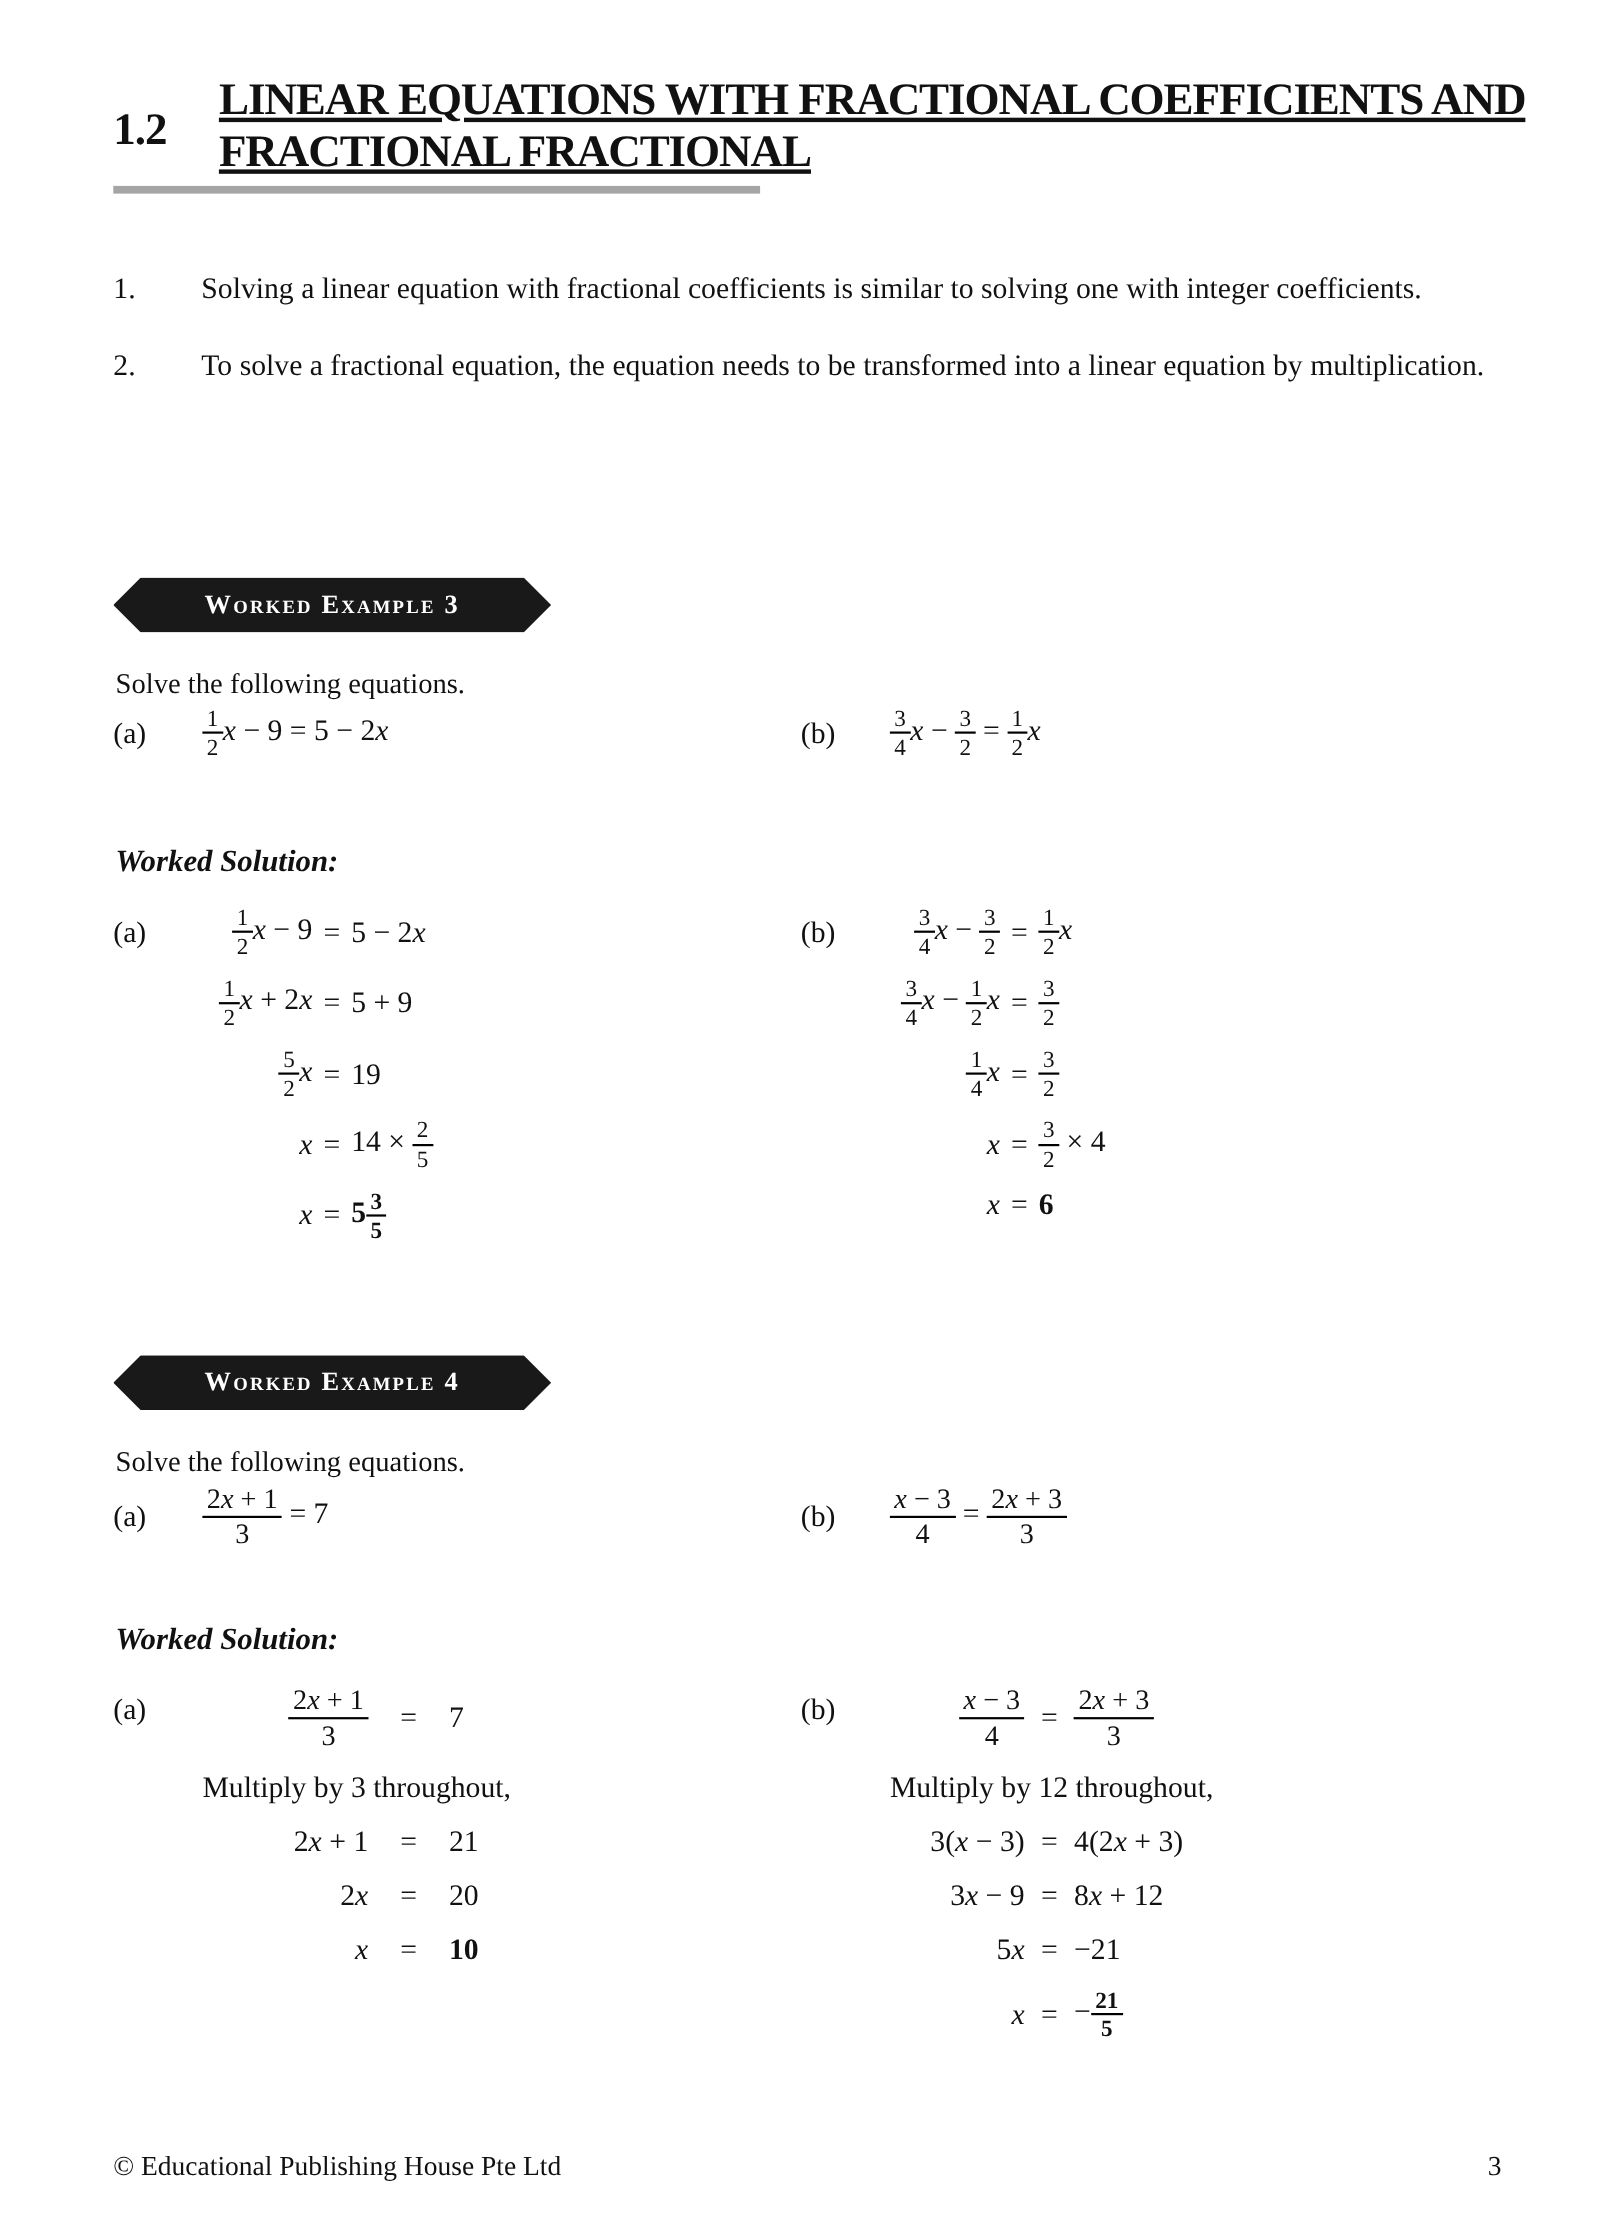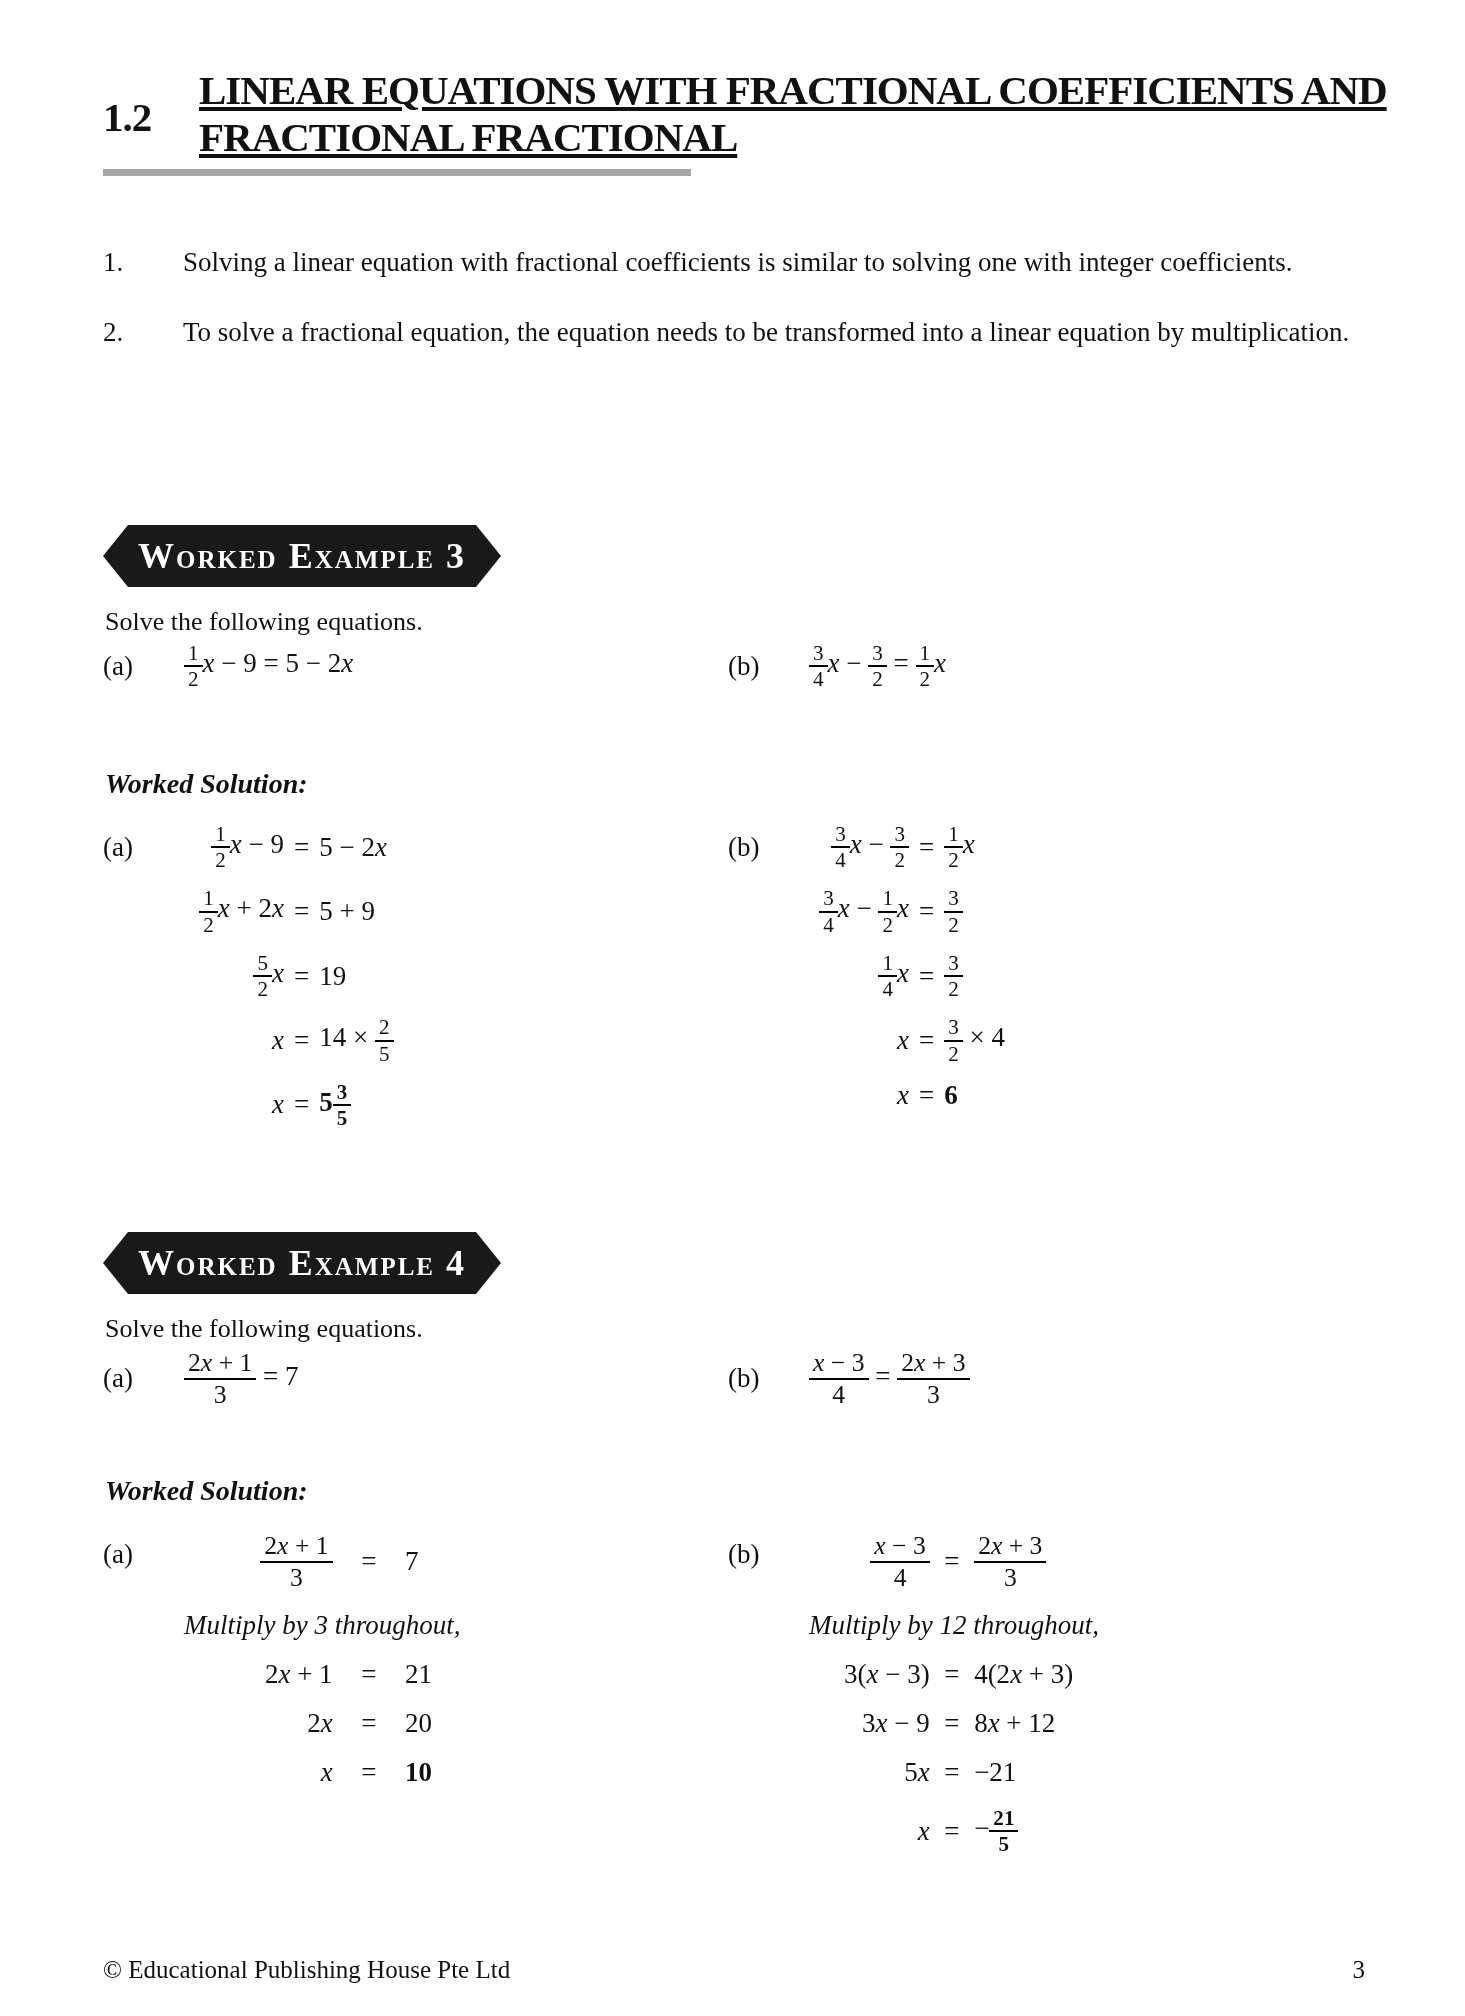--- a/index.html
+++ b/index.html
@@ -22,44 +22,44 @@
   .notes{position:absolute;top:238px;left:103px;right:102px;font-size:27px;}
   .note-item{display:flex;margin-bottom:20px;}
   .note-num{width:80px;flex:none;line-height:1.85;}
   .note-text{flex:1;text-align:justify;line-height:1.85;}
   
   .we{position:absolute;left:103px;right:100px;}
   #we3{top:525px;height:707px;}
   #we4{top:1232px;height:706px;}
   .banner{
     position:absolute;top:0;left:0;
-    width:398px;height:62px;
+    width:398px;height:50px;
     background:#191919;color:#ffffff;
     display:flex;align-items:center;justify-content:center;
     clip-path:polygon(0 50%,25px 0,373px 0,100% 50%,373px 100%,25px 100%);
     font-variant:small-caps;
-    font-weight:bold;font-size:36px;letter-spacing:2px;
+    font-weight:bold;font-size:24px;letter-spacing:2px;
   }
   .prompt{position:absolute;top:82px;left:2px;margin:0;font-size:26px;}
   .cols{position:absolute;left:0;right:0;display:grid;grid-template-columns:625px 1fr;align-items:start;}
   .parts{top:116px;}
   .part{display:flex;align-items:center;}
   .plabel{width:81px;flex:none;font-size:27px;}
   .peq{font-size:27px;white-space:nowrap;}
   .ws-head{position:absolute;top:243px;left:2px;margin:0;font-size:28px;font-weight:bold;font-style:italic;}
   .sols{top:290px;}
   .sol{display:flex;align-items:flex-start;}
   .sol>.plabel{padding-top:17px;}
   
   .eqs{border-collapse:collapse;font-size:27px;}
   .eqs td{padding:7px 0;vertical-align:middle;white-space:nowrap;}
   .eqs .l{text-align:right;}
   .eqs .op{text-align:center;padding:7px 10px;}
   .eqs .r{text-align:left;}
-  .eqs .note{text-align:left;padding:9px 0;font-style:italic;}
+  .eqs .note{text-align:left;padding:9px 0;}
   #we3 .l{min-width:100px;}
   #we4 .sol-a .l{min-width:72px;}
   #we4 .sol-b .l{min-width:96px;}
   #we4 .eqs td{padding:9px 0;}
   #we4 .eqs .op{padding:9px 10px;}
   
   .frac{display:inline-block;vertical-align:middle;text-align:center;font-size:0.78em;line-height:1.15;}
   .frac .fr-t{display:block;padding:0 4px;}
   .frac .fr-b{display:block;padding:0 4px;border-top:2px solid #000;}
   .stmt .frac{font-size:0.95em;}

